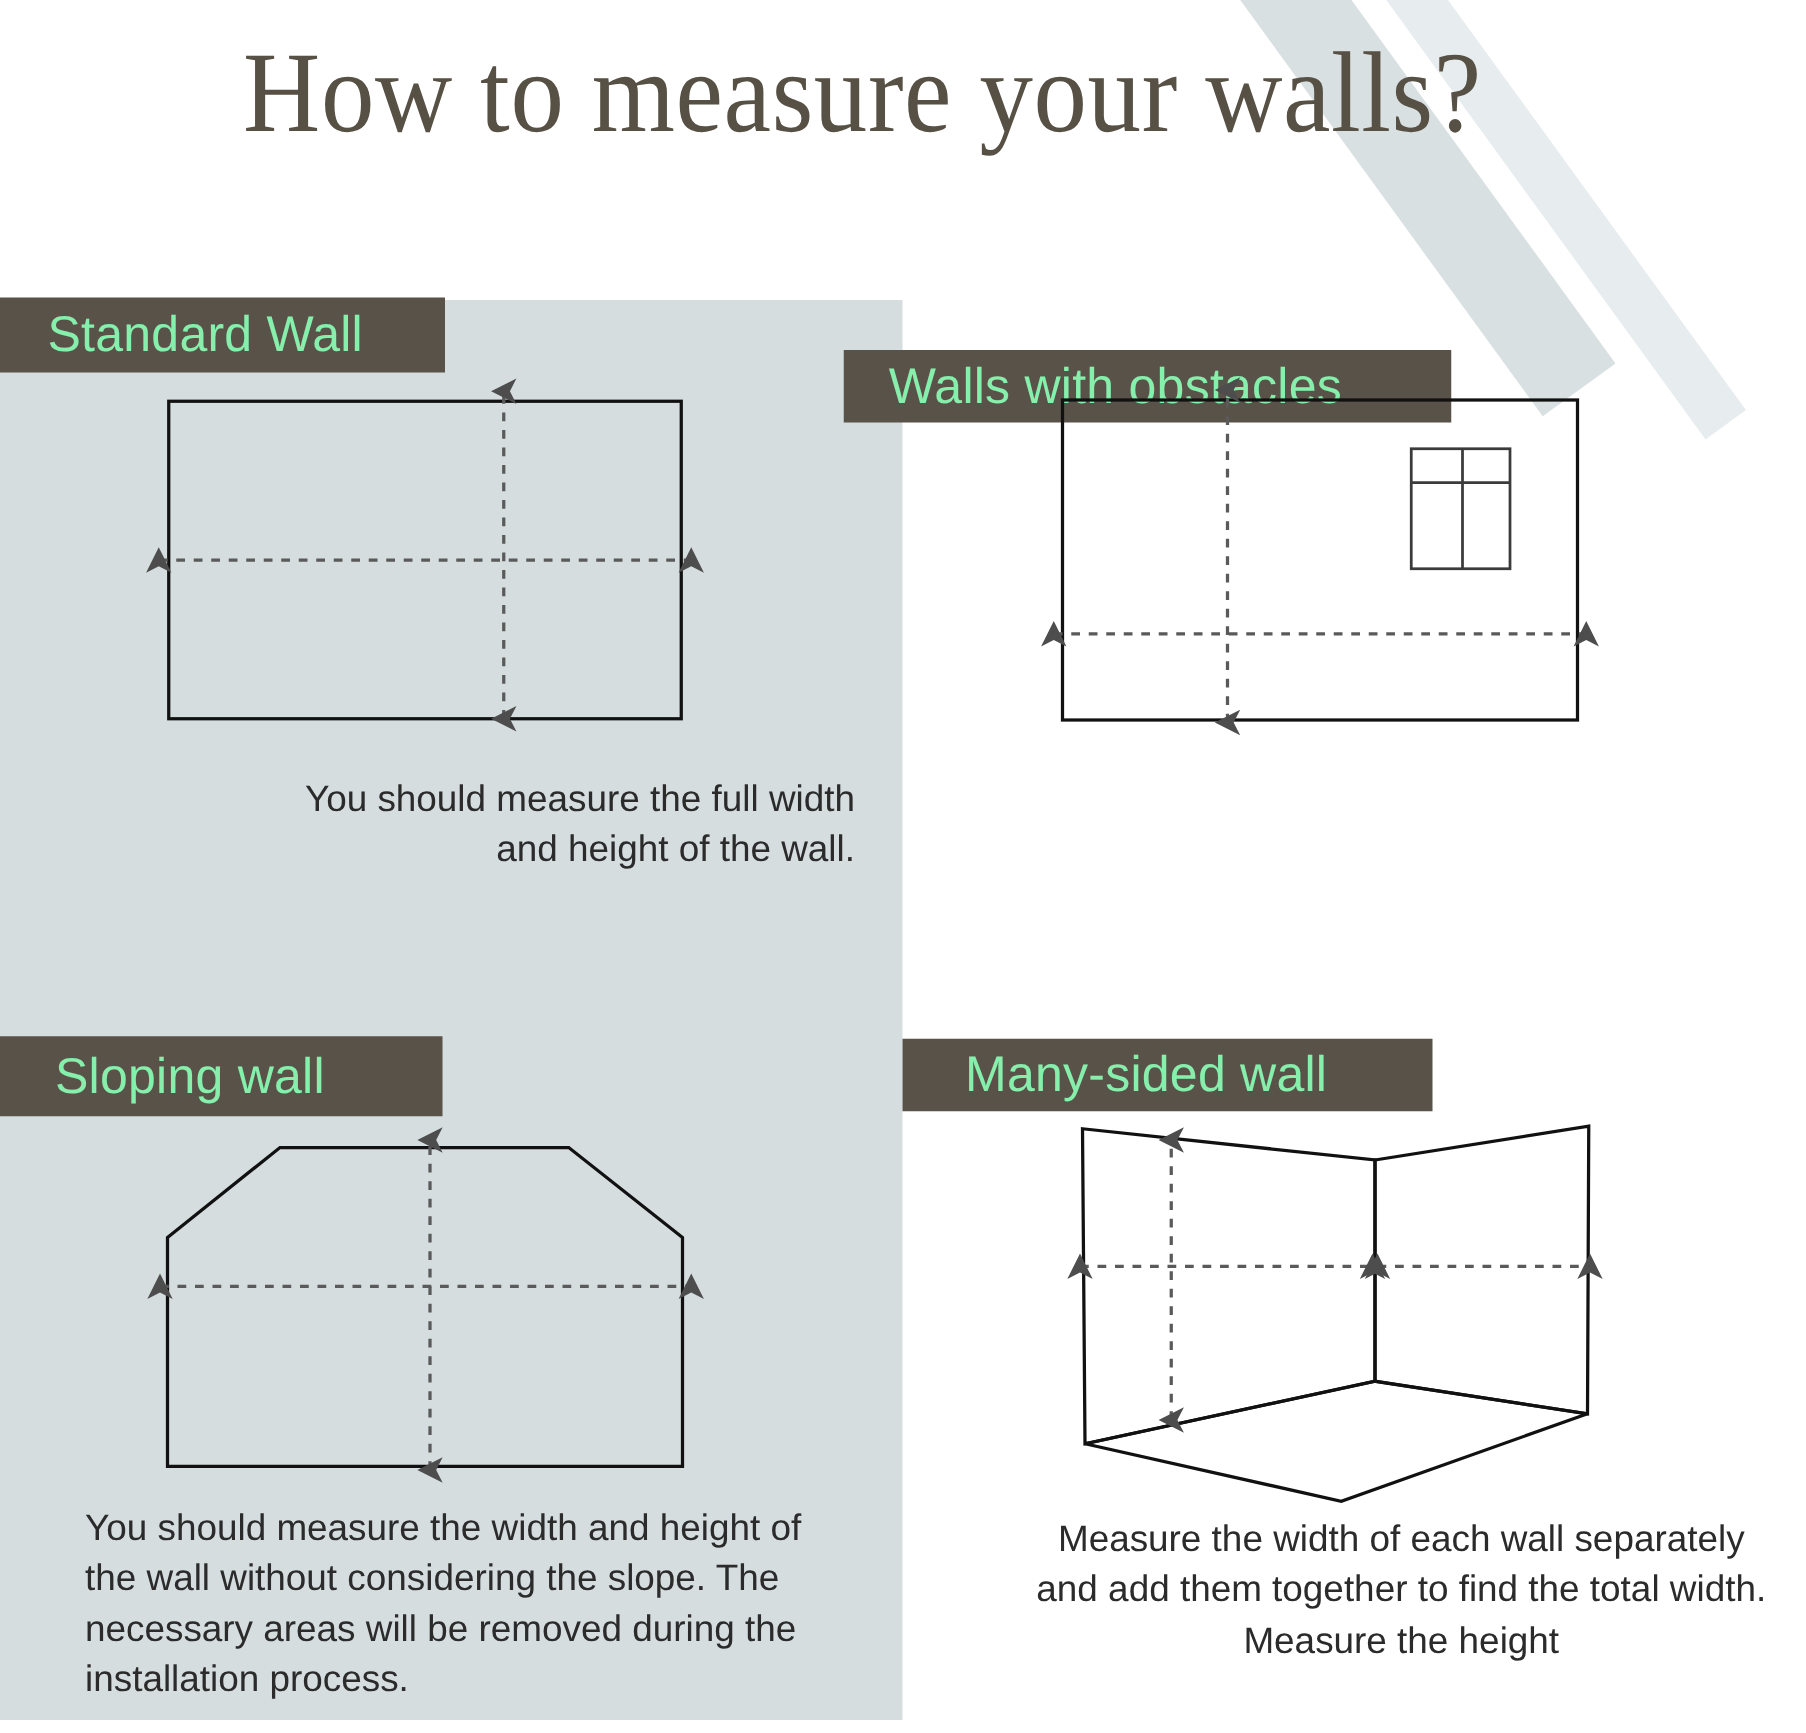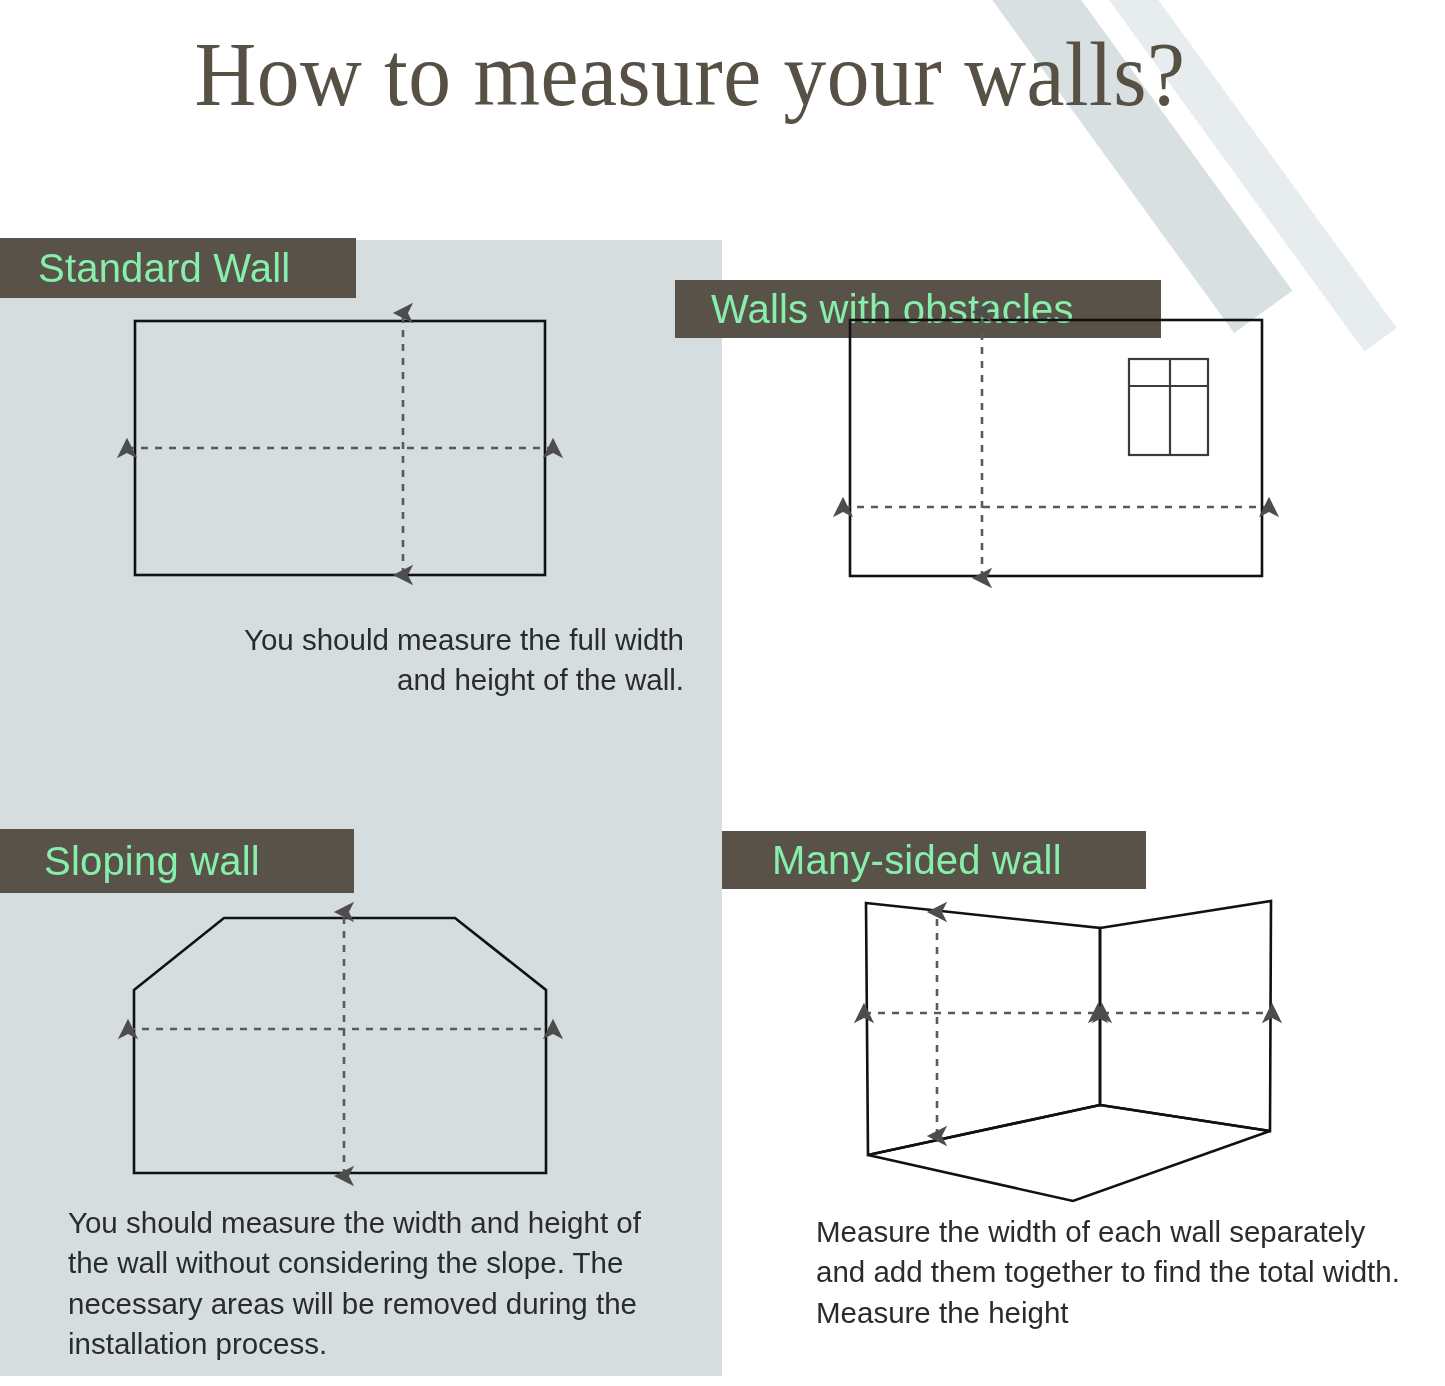--- a/index.html
+++ b/index.html
@@ -70,21 +70,21 @@
     position:absolute;
     color:#2b2b2b;
     font-size:29.5px;
     line-height:1.37;
     font-family:"Liberation Sans", sans-serif;
     white-space:pre-line;
   }
   .cap-standard  { left:104px; top:620px; width:580px; text-align:right; }
   .cap-obstacles { left:782px; top:617px; width:640px; text-align:left; }
   .cap-sloping   { left:68px;  top:1203px; width:600px; text-align:left; }
-  .cap-many      { left:816px; top:1212px; width:610px; text-align:left; }
+  .cap-many      { left:816px; top:1212px; width:610px; text-align:center; }
 
   svg{position:absolute;left:0;top:0;width:1445px;height:1386px;overflow:visible;pointer-events:none;}
   .solid{fill:none;stroke:#111111;stroke-width:2.6;}
   .win{fill:none;stroke:#3b3b3b;stroke-width:2.2;}
   .dash{stroke:#5a5a5a;stroke-width:2.6;stroke-dasharray:7 7;fill:none;}
 </style>
 </head>
 <body>
 
 <div id="root">

